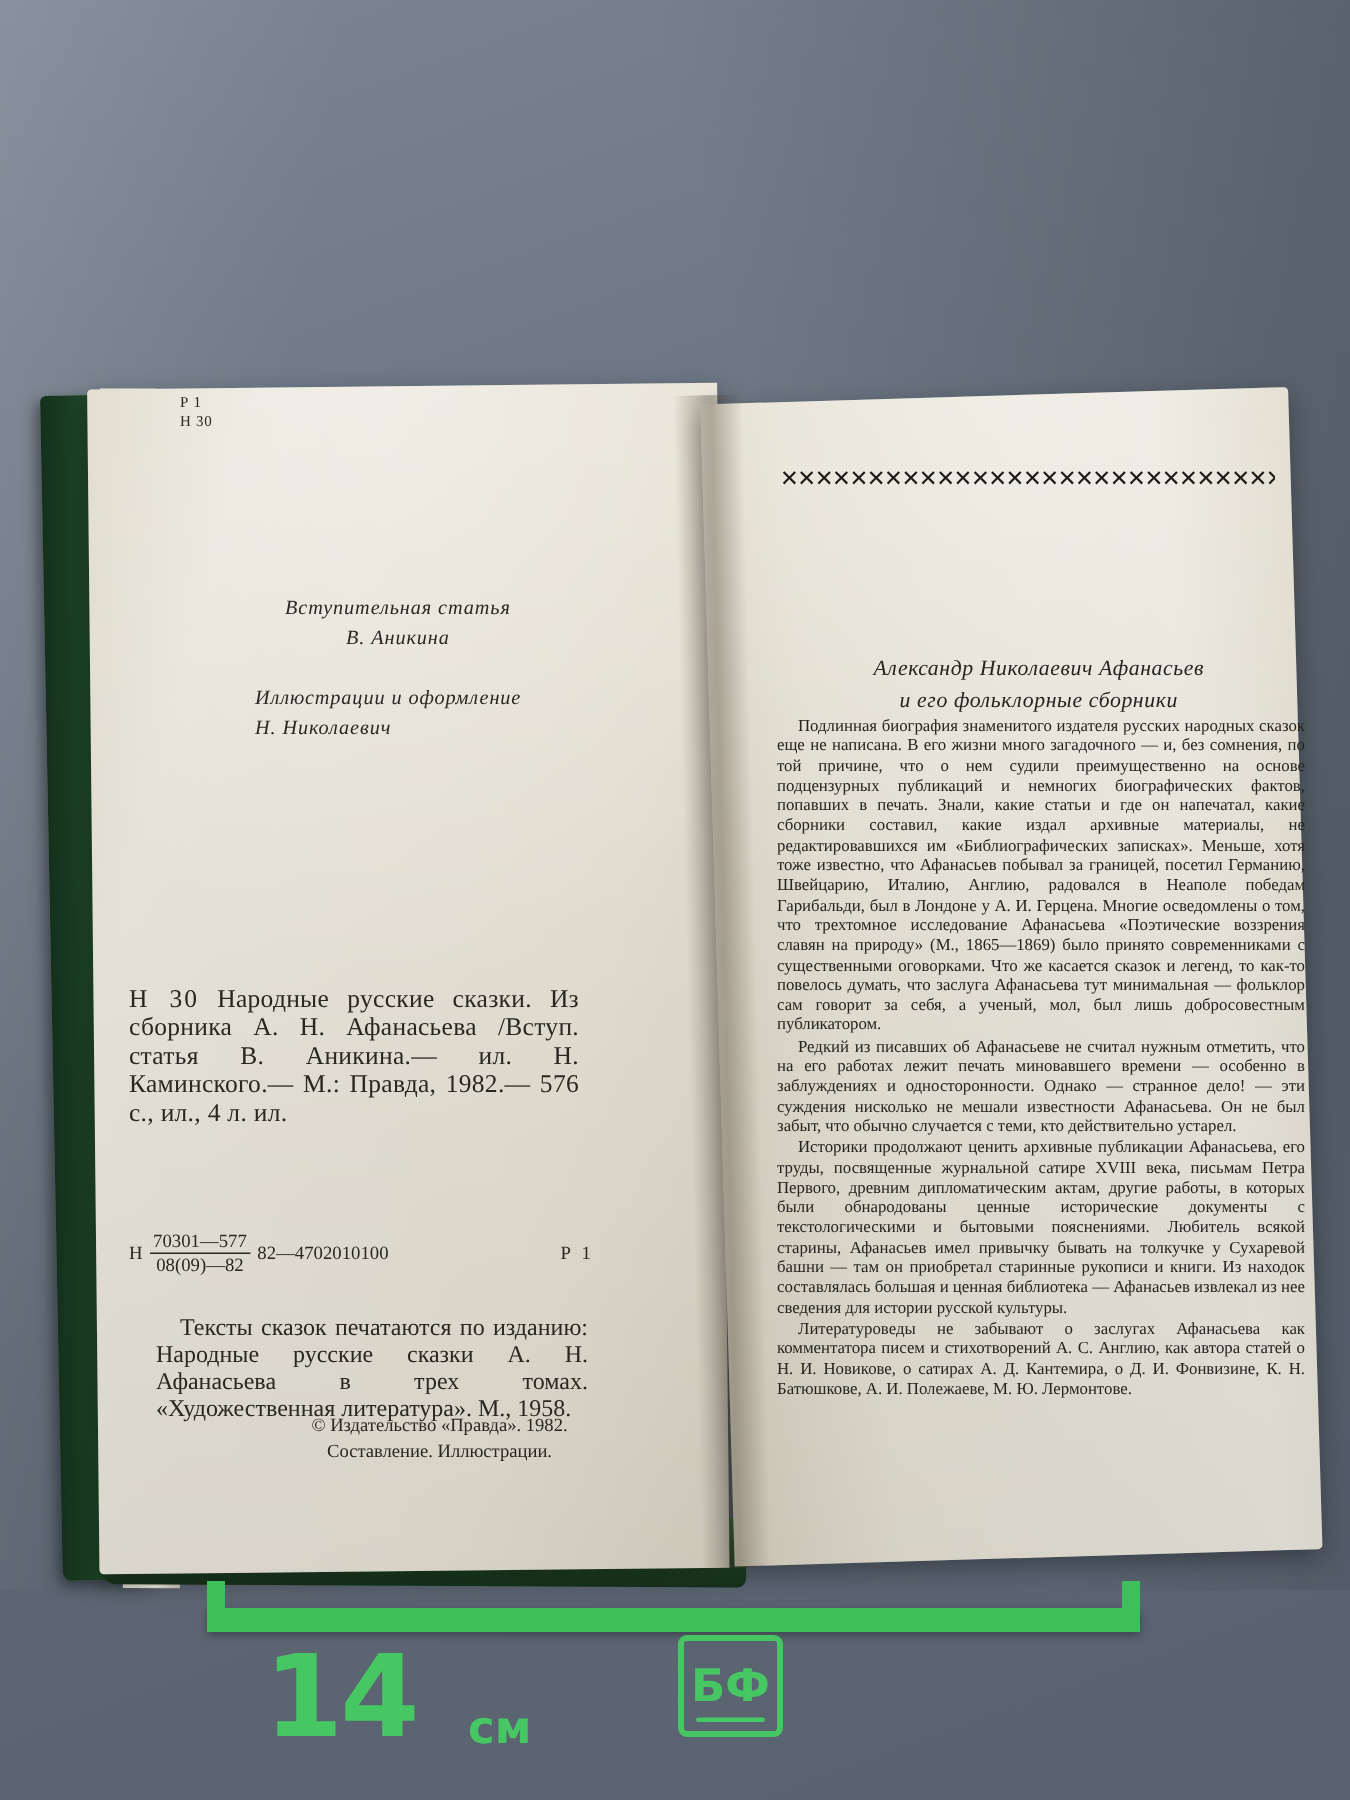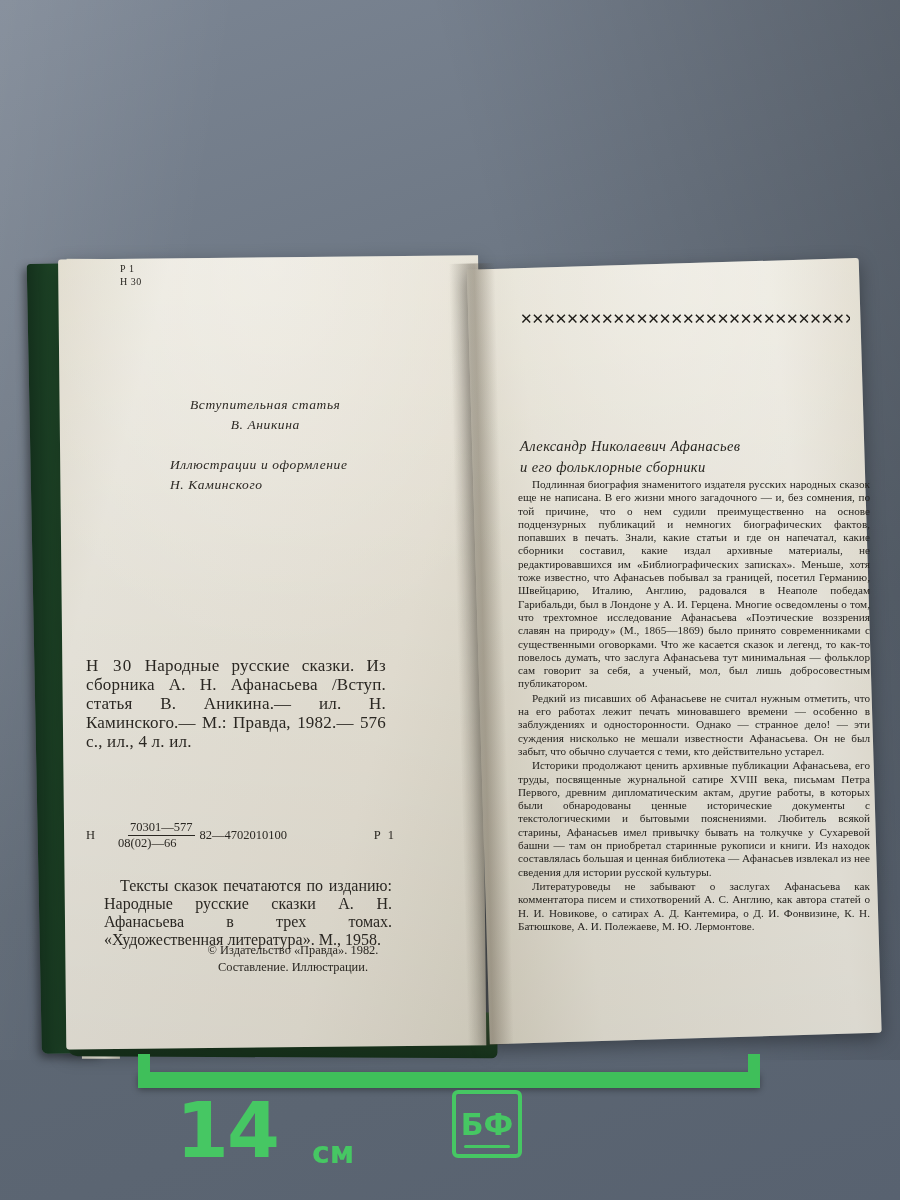--- a/index.html
+++ b/index.html
@@ -101,39 +101,39 @@
   }
   .catalog .lead{letter-spacing:1.4px;}
   .annot{
     left:104px;top:745px;width:286px;font-size:12.4px;line-height:18px;text-align:justify;
   }
   .code-row{
     left:86px;top:820px;width:310px;font-size:12.5px;line-height:15px;
     display:flex;align-items:center;gap:5px;
   }
   .frac{display:inline-block;text-align:center;}
-  .frac .num{display:block;border-bottom:1px solid #2a2722;padding:0 2px;margin-left:28px;}
+  .frac .num{display:block;border-bottom:1px solid #2a2722;padding:0 2px;}
   .frac .den{display:block;padding:0 2px;}
   .code-right{margin-left:auto;letter-spacing:2px;}
   .note{
     left:104px;top:877px;width:288px;font-size:16px;line-height:18px;text-align:justify;
   }
   .copyright{
     left:188px;top:942px;width:210px;font-size:12.4px;line-height:17px;text-align:center;
   }
 
   
   .rp{position:absolute;color:#26241f;}
   .ornament{
     left:520px;top:310px;width:330px;height:18px;
     font-size:15px;letter-spacing:-1px;overflow:hidden;white-space:nowrap;
     color:#1c1a16;
   }
   .rp-title{
-    left:520px;top:436px;width:345px;text-align:left;
+    left:520px;top:436px;width:345px;text-align:center;
     font-style:italic;font-size:14.5px;line-height:21px;letter-spacing:.4px;
   }
   .rp-body{
     left:518px;top:478px;width:352px;
     font-size:11.2px;line-height:13.3px;text-align:justify;
     color:#262420;
   }
   .rp-body p{margin:0 0 1px 0;text-indent:14px;}
 
   
@@ -198,33 +198,33 @@
     <div class="gutter"></div>
   </div>
 
   <div class="lp-text sig" style="position:absolute;white-space:pre-line;">Р 1
 Н 30</div>
 
   <div class="lp-text credits" style="position:absolute;white-space:pre-line;">Вступительная статья
 В. Аникина</div>
 
   <div class="lp-text credits2" style="position:absolute;white-space:pre-line;">Иллюстрации и оформление
-Н. Каминского</div>
+Н. Николаевич</div>
 
   <div class="lp-text catalog" style="position:absolute;">
     <span class="lead">Н 30</span>
     <span>Народные русские сказки. Из сборника А. Н. Афанасьева /Вступ. статья В. Аникина.— ил. Н. Каминского.— М.: Правда, 1982.— 576 с., ил., 4 л. ил.</span>
   </div>
 
 
   <div class="lp-text code-row" style="position:absolute;">
     <span>Н</span>
     <span class="frac">
       <span class="num">70301—577</span>
-      <span class="den">08(02)—66</span>
+      <span class="den">08(09)—82</span>
     </span>
     <span>82—4702010100</span>
     <span class="code-right">Р 1</span>
   </div>
 
   <div class="lp-text note" style="position:absolute;text-indent:16px;">Тексты сказок печатаются по изданию: Народные русские сказки А. Н. Афанасьева в трех томах. «Художественная литература». М., 1958.</div>
 
   <div class="lp-text copyright" style="position:absolute;">© Издательство «Правда». 1982. Составление. Иллюстрации.</div>
 
   <div class="rp ornament" style="position:absolute;">✕✕✕✕✕✕✕✕✕✕✕✕✕✕✕✕✕✕✕✕✕✕✕✕✕✕✕✕✕✕✕✕✕✕✕✕</div>

